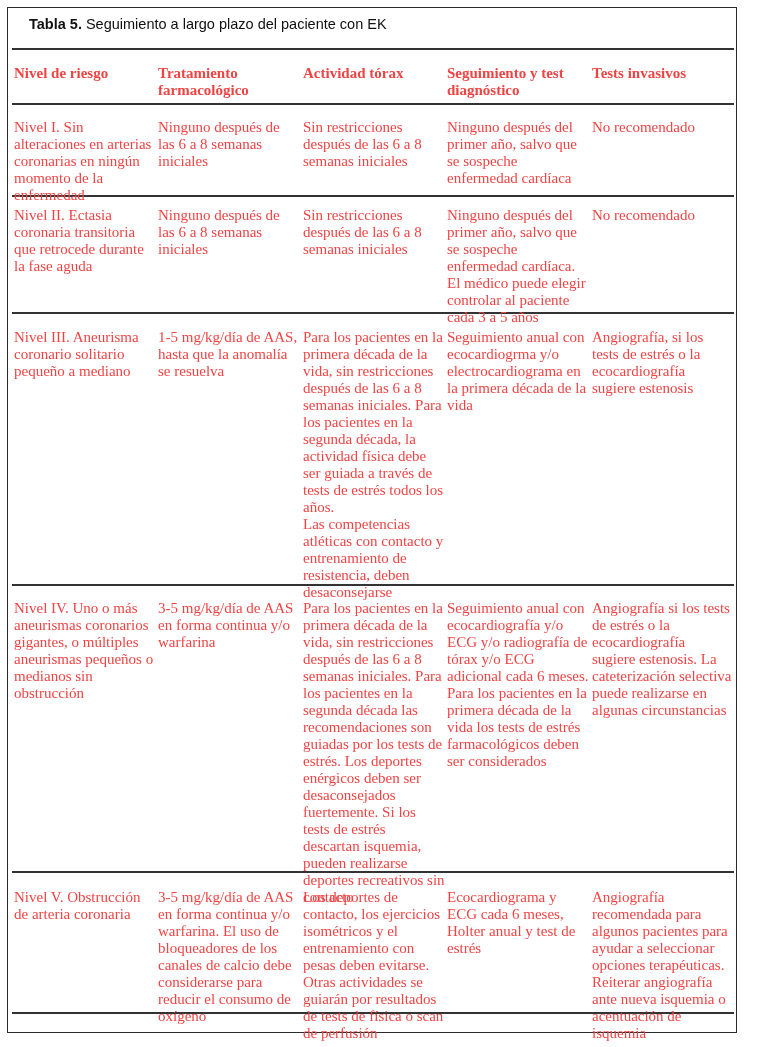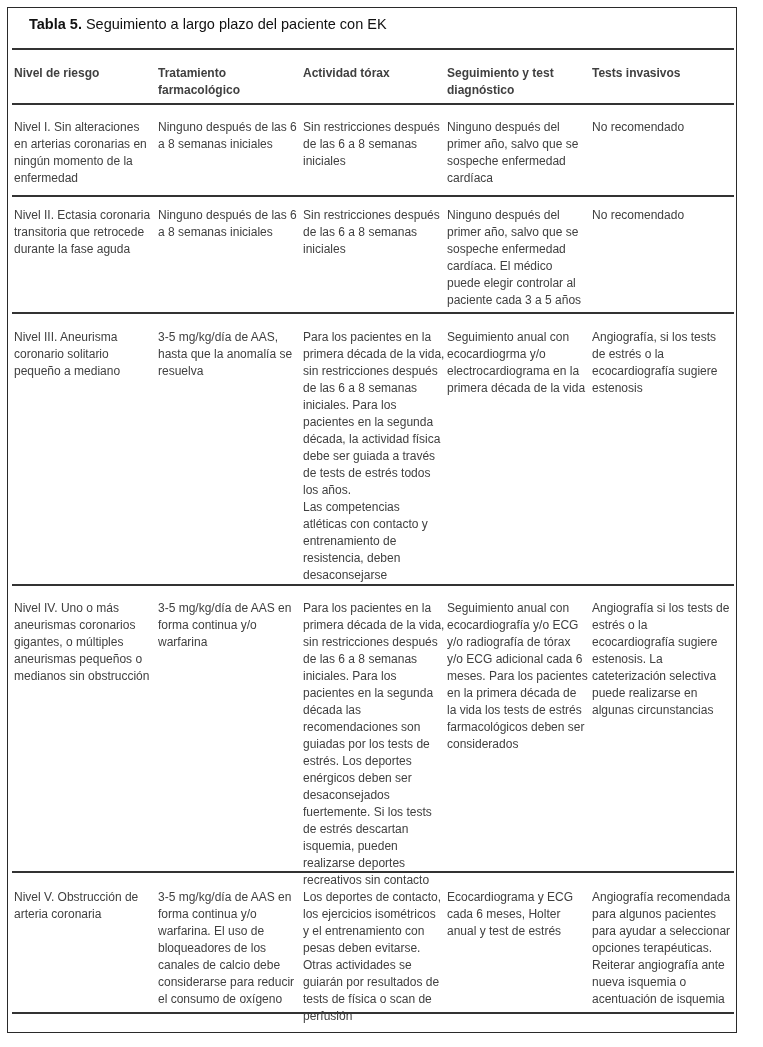--- a/index.html
+++ b/index.html
@@ -15,22 +15,22 @@
       margin-left: 16px;
     }
     .caption .lbl { font-weight: bold; }
     .hline {
       position: absolute; left: 12px; width: 722px; height: 0;
       border-top: 2px solid #333;
     }
     .hline.thick { border-top-width: 2.5px; }
     .cell {
       position: absolute;
-      font-family: Liberation Sans, sans-serif; font-size: 12px; line-height: 17px;
-      color: #404040;
+      font-family: Liberation Serif, serif; font-size: 15px; line-height: 17px;
+      color: #ef4444;
     }
     .cell.head { font-weight: bold; }
     .c0 { left: 14px; width: 142px; }
     .c1 { left: 158px; width: 142px; }
     .c2 { left: 303px; width: 142px; }
     .c3 { left: 447px; width: 142px; }
     .c4 { left: 592px; width: 140px; }
     .pre { white-space: pre-line; }
   </style>
 </head>
@@ -69,21 +69,21 @@
 <div>
   <div class="cell c0" style="top:207px">Nivel II. Ectasia coronaria transitoria que retrocede durante la fase aguda</div>
   <div class="cell c1" style="top:207px">Ninguno después de las 6 a 8 semanas iniciales</div>
   <div class="cell c2" style="top:207px">Sin restricciones después de las 6 a 8 semanas iniciales</div>
   <div class="cell c3" style="top:207px">Ninguno después del primer año, salvo que se sospeche enfermedad cardíaca. El médico puede elegir controlar al paciente cada 3 a 5 años</div>
   <div class="cell c4" style="top:207px">No recomendado</div>
 </div>
 
 <div>
   <div class="cell c0" style="top:329px">Nivel III. Aneurisma coronario solitario pequeño a mediano</div>
-  <div class="cell c1" style="top:329px">3-5 mg/kg/día de AAS, hasta que la anomalía se resuelva</div>
+  <div class="cell c1" style="top:329px">1-5 mg/kg/día de AAS, hasta que la anomalía se resuelva</div>
   <div class="cell c2 pre" style="top:329px">Para los pacientes en la primera década de la vida, sin restricciones después de las 6 a 8 semanas iniciales. Para los pacientes en la segunda década, la actividad física debe ser guiada a través de tests de estrés todos los años.
 Las competencias atléticas con contacto y entrenamiento de resistencia, deben desaconsejarse</div>
   <div class="cell c3" style="top:329px">Seguimiento anual con ecocardiogrma y/o electrocardiograma en la primera década de la vida</div>
   <div class="cell c4" style="top:329px">Angiografía, si los tests de estrés o la ecocardiografía sugiere estenosis</div>
 </div>
 
 <div>
   <div class="cell c0" style="top:600px">Nivel IV. Uno o más aneurismas coronarios gigantes, o múltiples aneurismas pequeños o medianos sin obstrucción</div>
   <div class="cell c1" style="top:600px">3-5 mg/kg/día de AAS en forma continua y/o warfarina</div>
   <div class="cell c2" style="top:600px">Para los pacientes en la primera década de la vida, sin restricciones después de las 6 a 8 semanas iniciales. Para los pacientes en la segunda década las recomendaciones son guiadas por los tests de estrés. Los deportes enérgicos deben ser desaconsejados fuertemente. Si los tests de estrés descartan isquemia, pueden realizarse deportes recreativos sin contacto</div>

